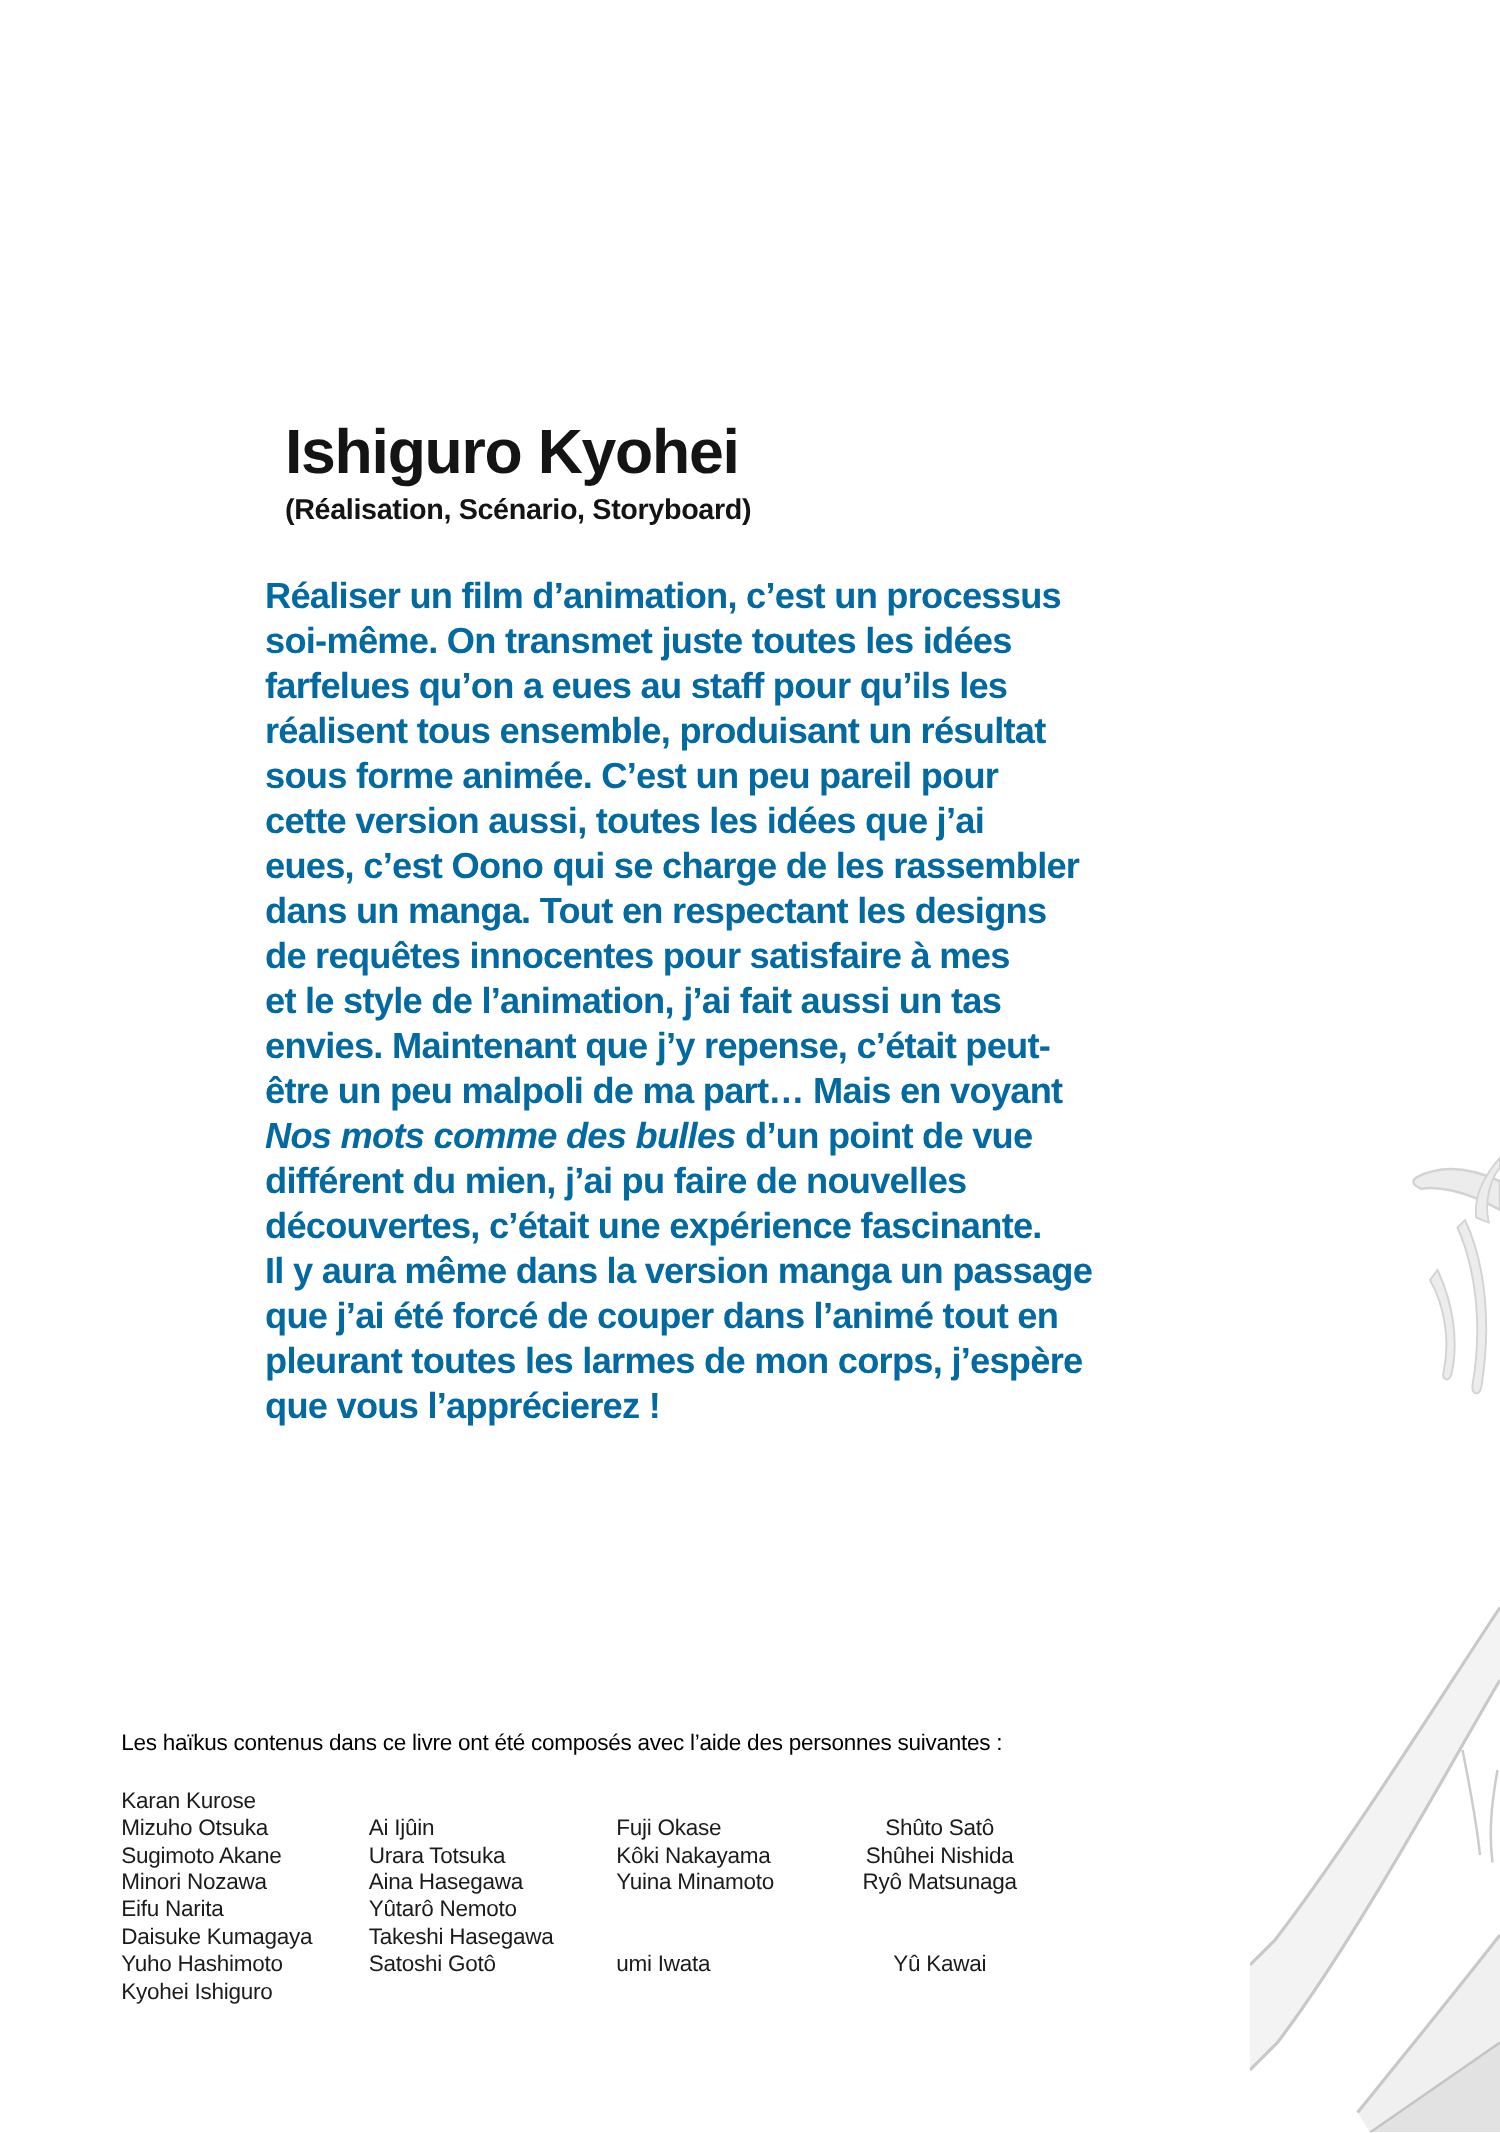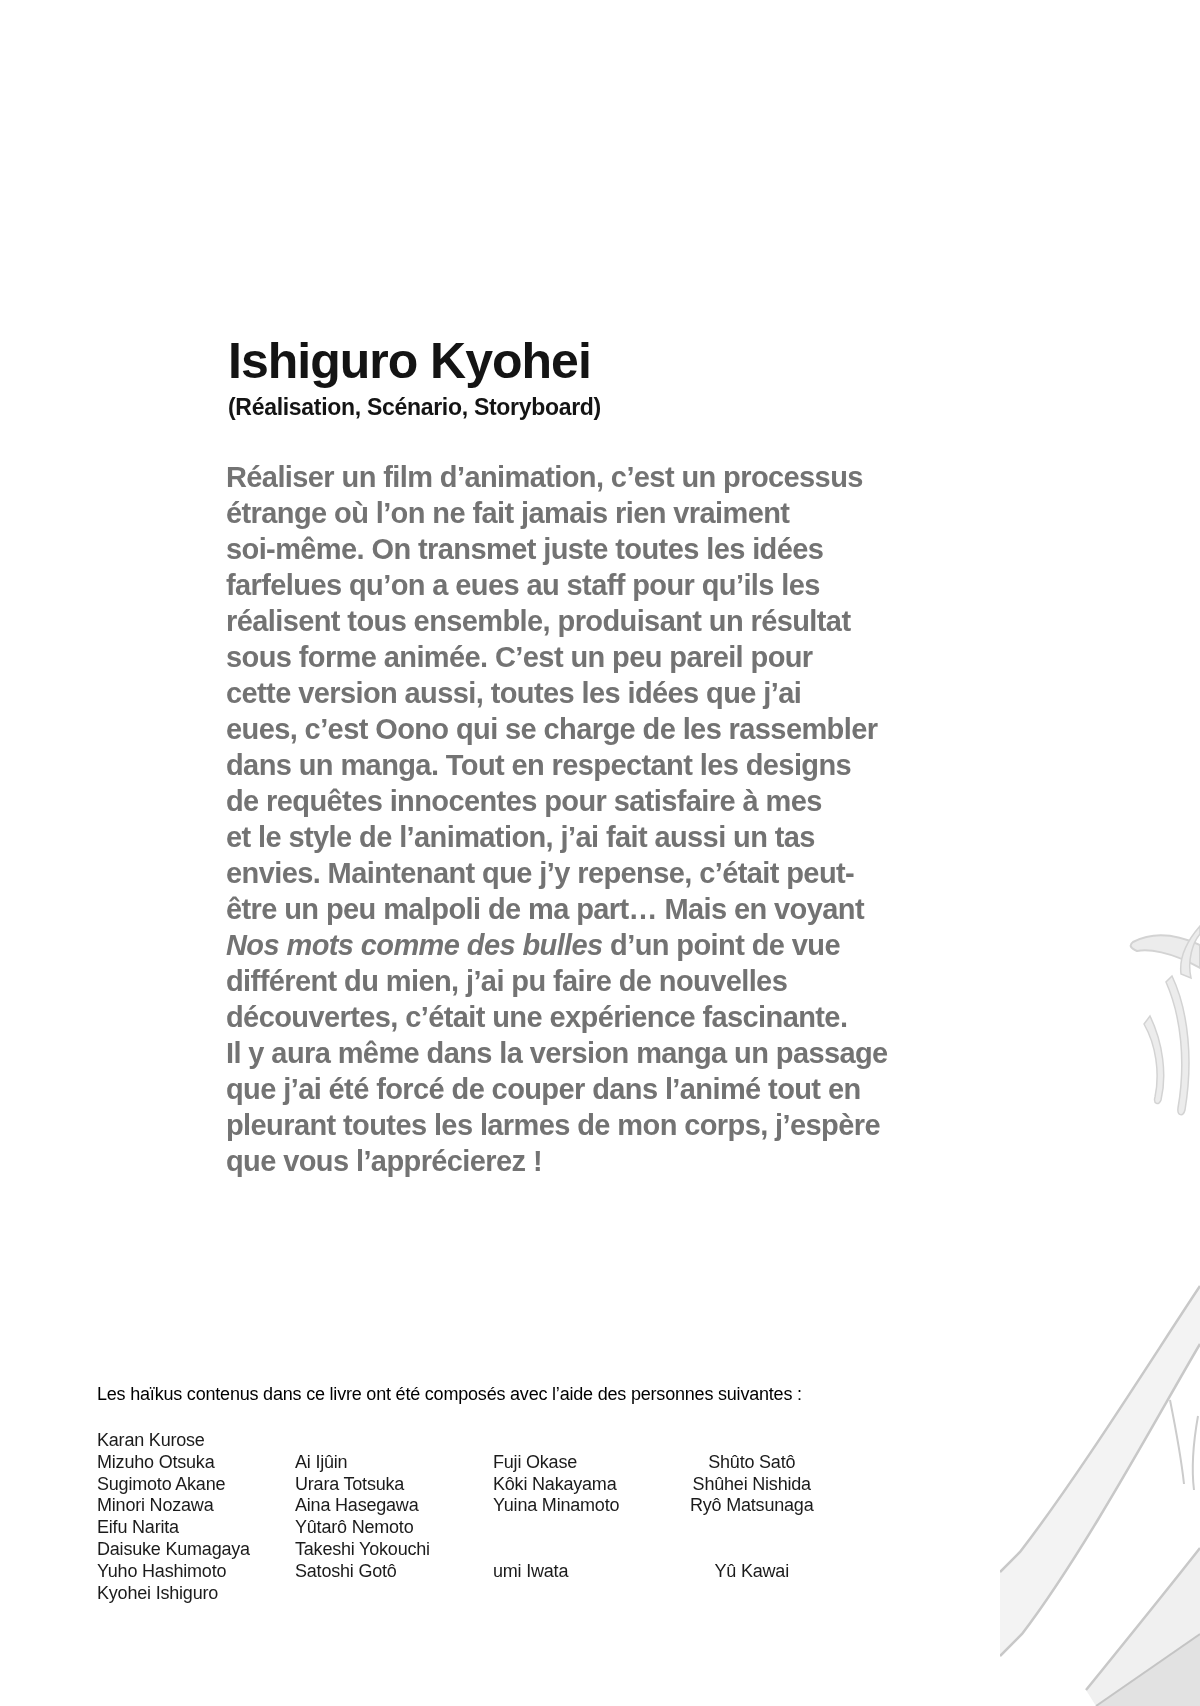--- a/index.html
+++ b/index.html
@@ -31,28 +31,28 @@
     font-size: 23px;
     font-weight: bold;
     letter-spacing: -0.3px;
     line-height: 28px;
     margin-top: 5px;
     white-space: nowrap;
     text-align: right;
   }
   .body-text {
     position: absolute;
-    left: 226px;
+    left: 212px;
     top: 459px;
     width: 720px;
     font-size: 29px;
     font-weight: bold;
     letter-spacing: -0.6px;
     line-height: 36px;
-    color: #737373;
+    color: #0369a1;
   }
   .body-line { white-space: nowrap; }
   .body-line .it { font-style: italic; margin-top: 16px; }
   .credits-intro {
     position: absolute;
     left: 97px;
     top: 1383px;
     font-size: 18px;
     font-weight: normal;
     letter-spacing: -0.2px;
@@ -89,21 +89,20 @@
 
 <div class="page">
 
   <div class="header-block">
     <h1 class="author-name">Ishiguro Kyohei</h1>
     <div class="author-roles">(Réalisation, Scénario, Storyboard)</div>
   </div>
 
   <div class="body-text" id="body-text">
       <div class="body-line"><span>Réaliser un film d’animation, c’est un processus</span></div>
-      <div class="body-line"><span>étrange où l’on ne fait jamais rien vraiment</span></div>
       <div class="body-line"><span>soi-même. On transmet juste toutes les idées</span></div>
       <div class="body-line"><span>farfelues qu’on a eues au staff pour qu’ils les</span></div>
       <div class="body-line"><span>réalisent tous ensemble, produisant un résultat</span></div>
       <div class="body-line"><span>sous forme animée. C’est un peu pareil pour</span></div>
       <div class="body-line"><span>cette version aussi, toutes les idées que j’ai</span></div>
       <div class="body-line"><span>eues, c’est Oono qui se charge de les rassembler</span></div>
       <div class="body-line"><span>dans un manga. Tout en respectant les designs</span></div>
       <div class="body-line"><span>de requêtes innocentes pour satisfaire à mes</span></div>
       <div class="body-line"><span>et le style de l’animation, j’ai fait aussi un tas</span></div>
       <div class="body-line"><span>envies. Maintenant que j’y repense, c’était peut-</span></div>
@@ -129,21 +128,21 @@
         <div>Daisuke Kumagaya</div>
         <div>Yuho Hashimoto</div>
         <div>Kyohei Ishiguro</div>
       </div>
       <div class="credit-col">
         <div>&nbsp;</div>
         <div>Ai Ijûin</div>
         <div>Urara Totsuka</div>
         <div>Aina Hasegawa</div>
         <div>Yûtarô Nemoto</div>
-        <div>Takeshi Yokouchi</div>
+        <div>Takeshi Hasegawa</div>
         <div>Satoshi Gotô</div>
         <div>&nbsp;</div>
       </div>
       <div class="credit-col">
         <div>&nbsp;</div>
         <div>Fuji Okase</div>
         <div>Kôki Nakayama</div>
         <div>Yuina Minamoto</div>
         <div>&nbsp;</div>
         <div>&nbsp;</div>

